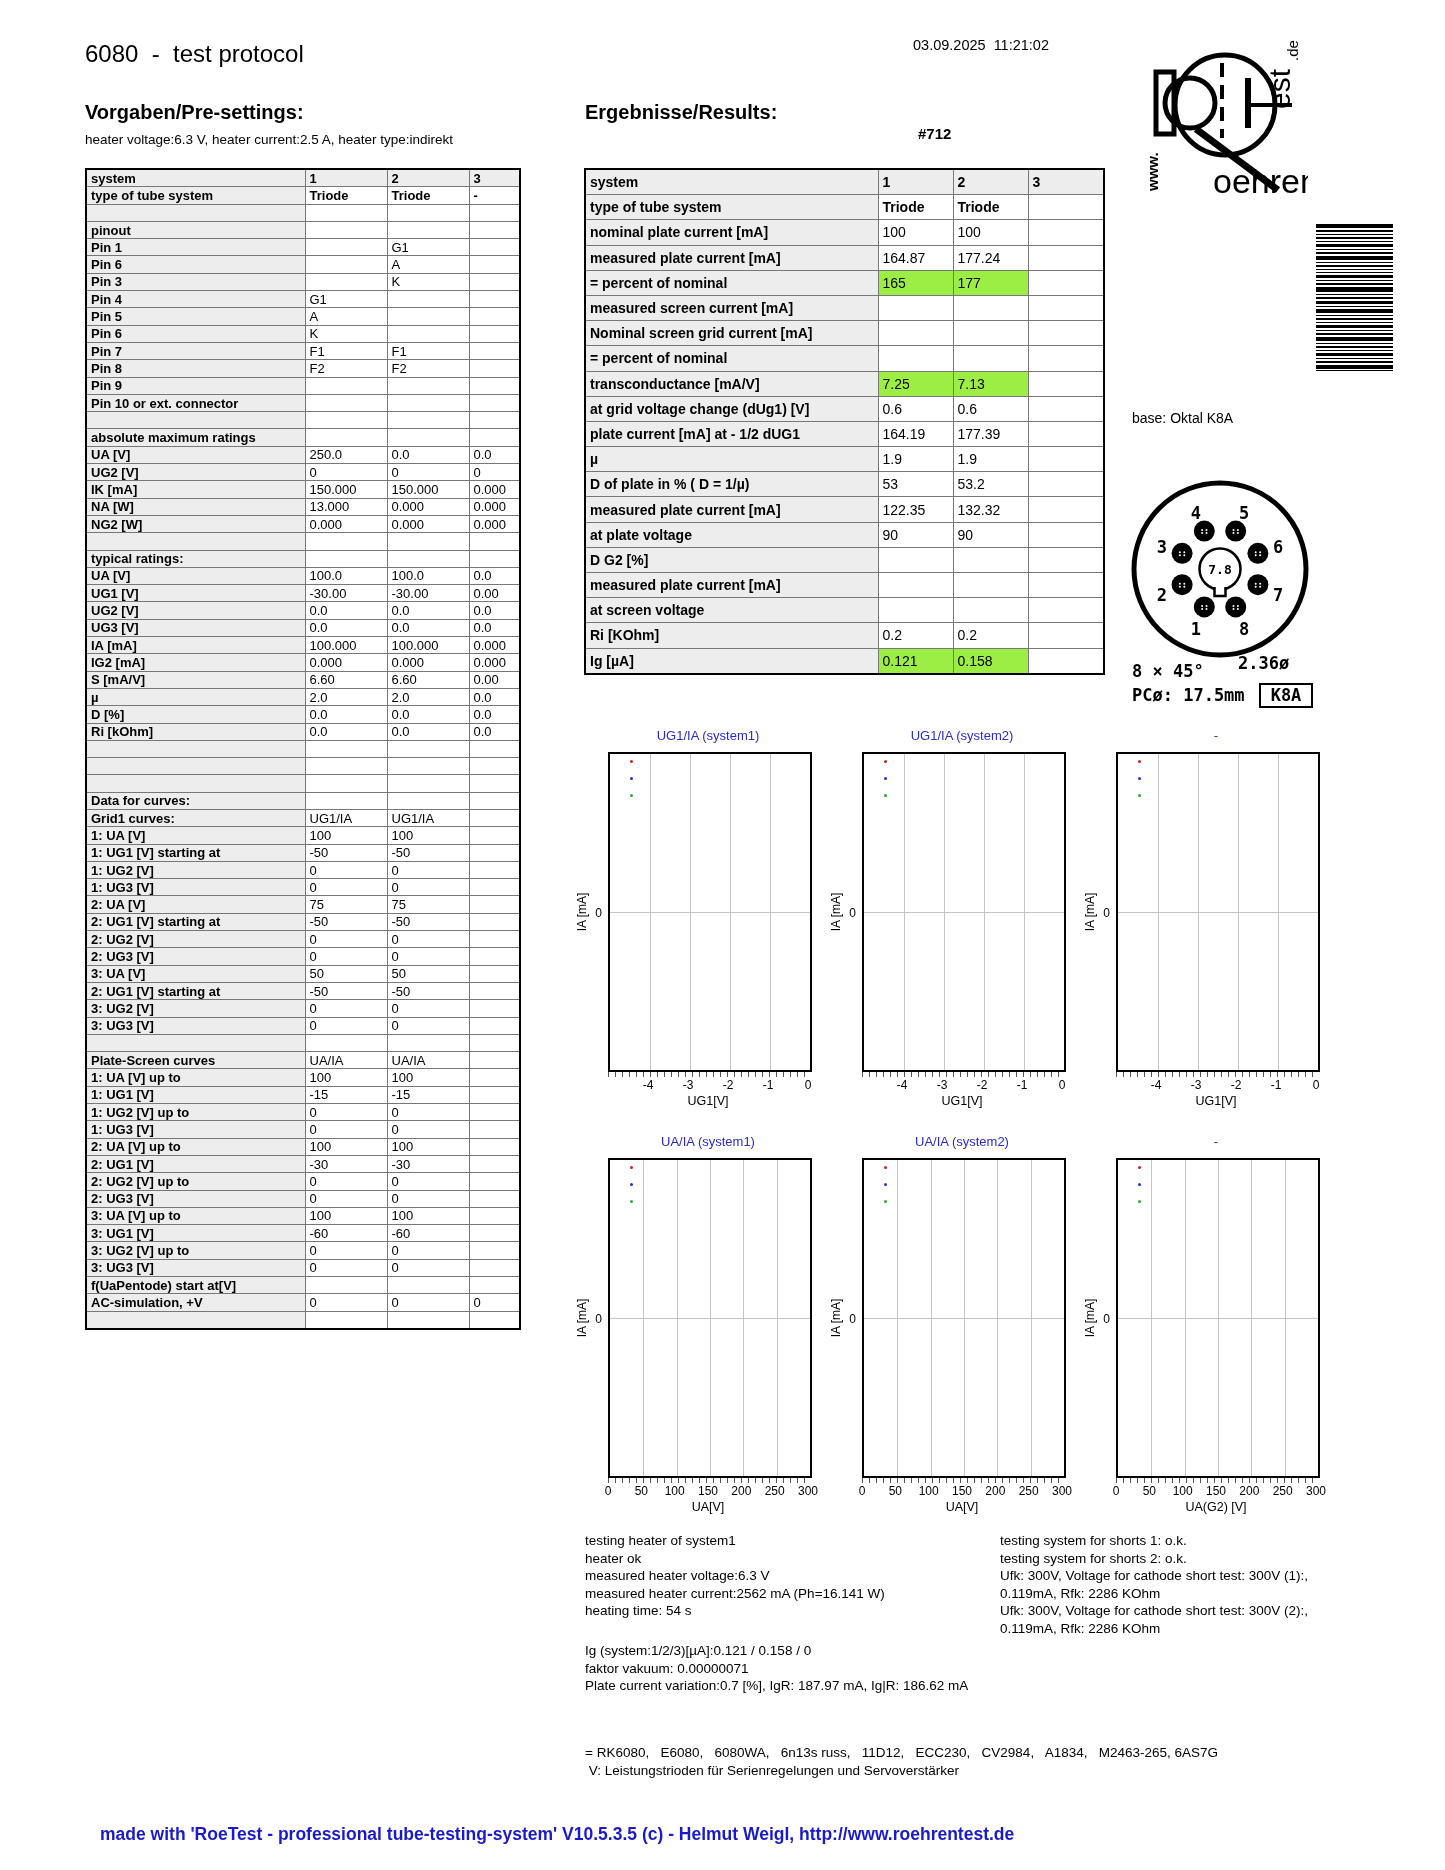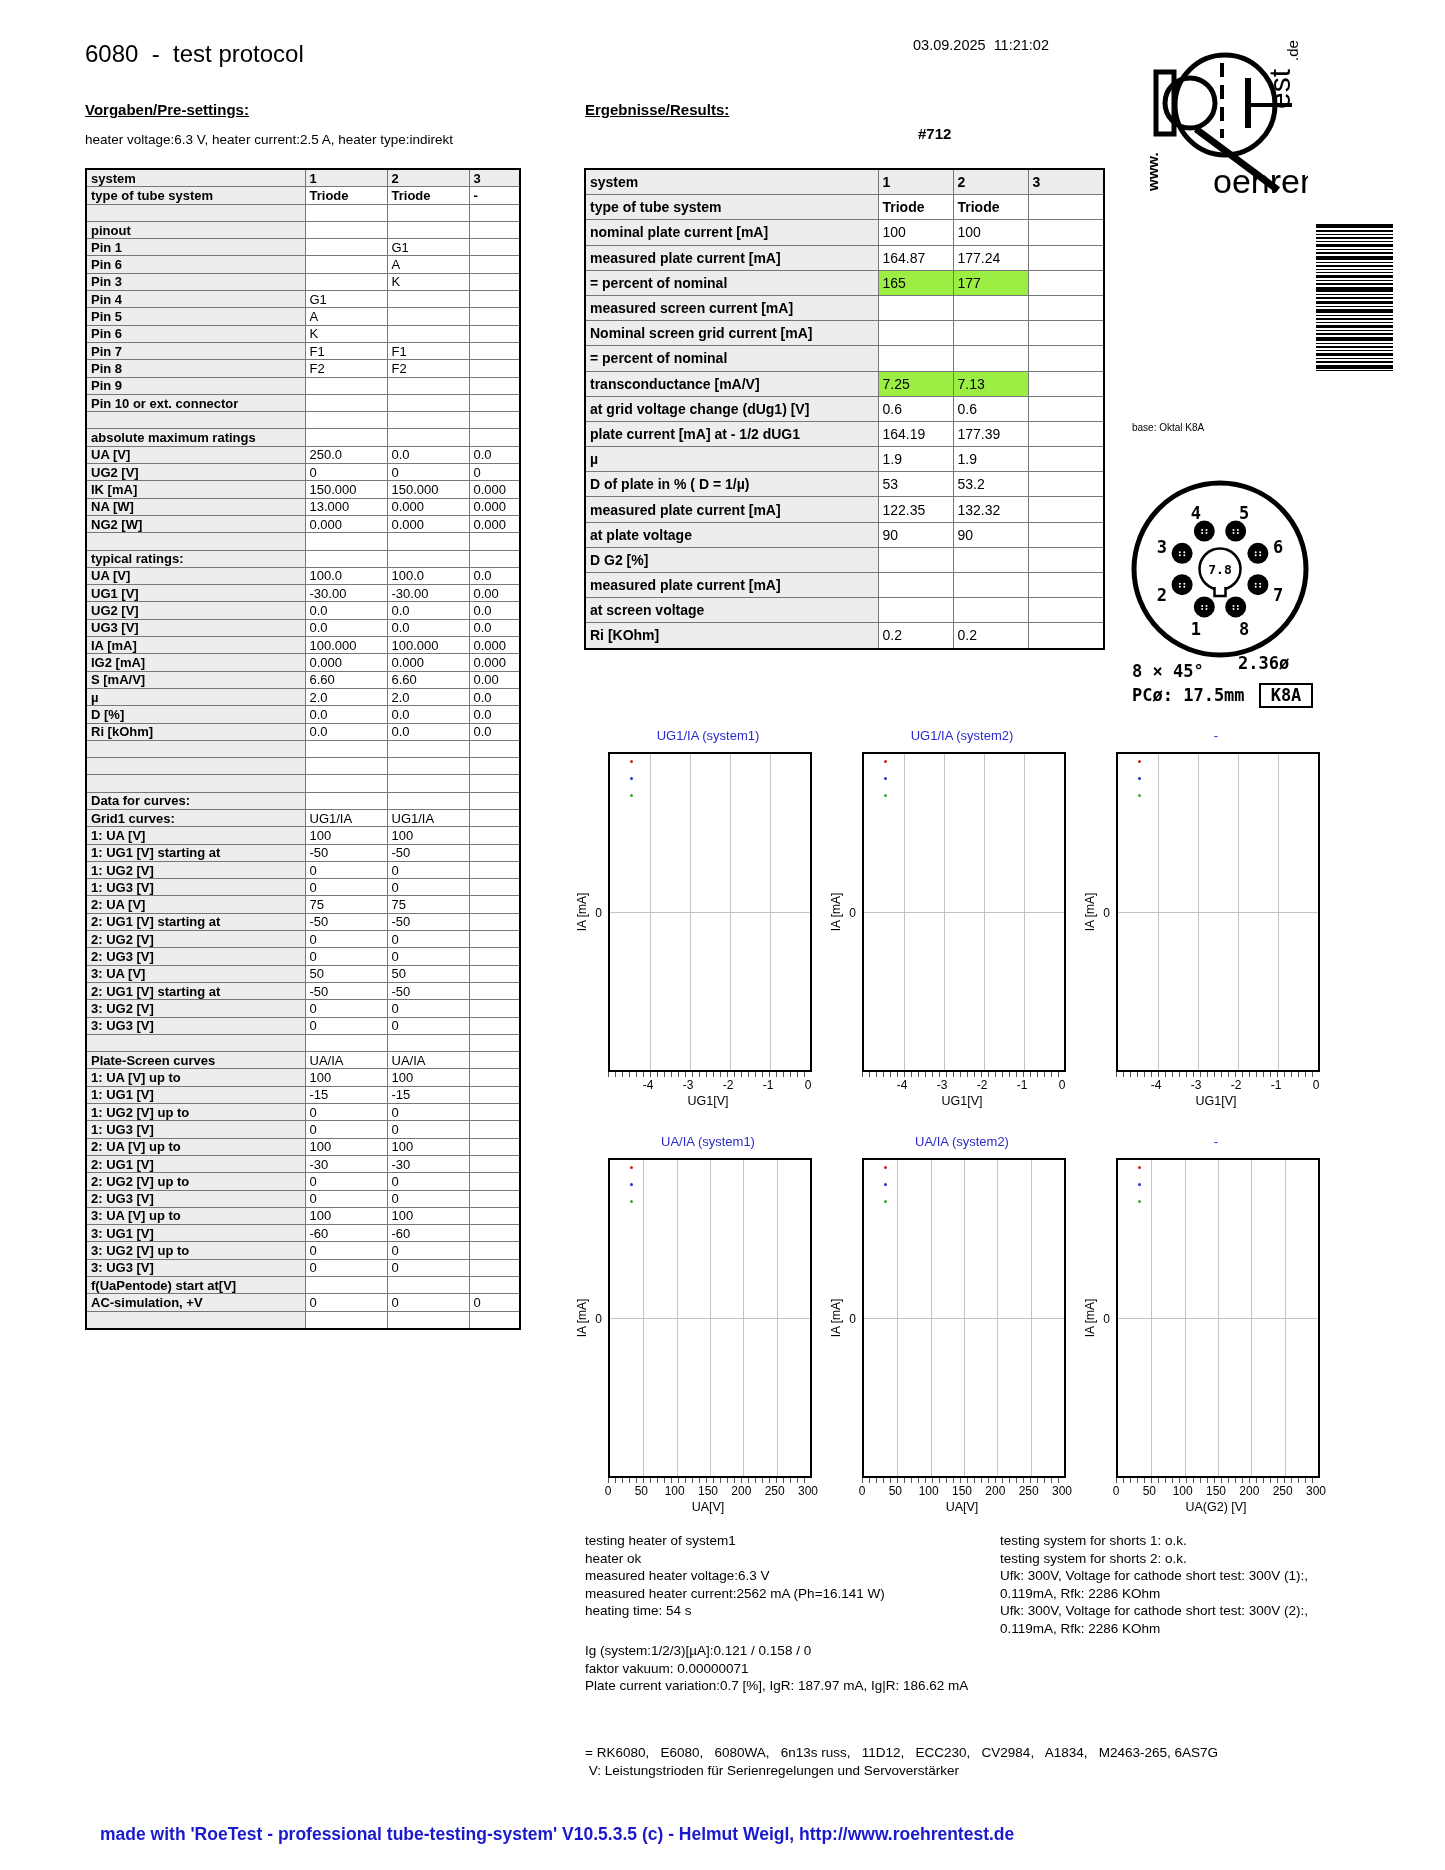--- a/index.html
+++ b/index.html
@@ -2,26 +2,26 @@
 <html><head>
 <meta charset="utf-8">
 <style>
   html,body{margin:0;padding:0}
   body{width:1445px;height:1870px;background:#fff;position:relative;
        font-family:"Liberation Sans",sans-serif;color:#000;overflow:hidden}
   .abs{position:absolute}
 
   .page-title{left:85px;top:40px;font-size:24px;font-weight:normal;white-space:pre-wrap}
   .datetime{left:913px;top:37px;font-size:14.5px;white-space:pre-wrap}
-  .sec-head{font-size:15px;font-weight:bold;text-decoration:underline}
+  .sec-head{font-size:20px;font-weight:bold;}
   .pre-head{left:85px;top:101px}
   .res-head{left:585px;top:101px}
   .pre-sub{left:85px;top:132px;font-size:13.5px}
   .serial{left:918px;top:125px;font-size:15px;font-weight:bold}
-  .base-label{left:1132px;top:422px;font-size:10px}
+  .base-label{left:1132px;top:410px;font-size:14px}
 
   table.tbl{border-collapse:collapse;position:absolute;table-layout:fixed;border:2px solid #000}
   .tbl td{border:1px solid #777;overflow:hidden;white-space:nowrap;padding:0 4px;background:#fff}
   .tbl td.lbl{background:#ededed;font-weight:bold}
   .tbl td.hdr{font-weight:bold;background:#ededed}
   .tbl td.bv{font-weight:bold}
   .tbl td.green{background:#9cee44}
   .pre-tbl{left:85px;top:168px;width:434px;font-size:13px}
   .pre-tbl td{height:16.3px}
   .res-tbl{left:584px;top:168px;width:519px;font-size:14px}
@@ -651,20 +651,26 @@
         <td class="val"></td>
         <td class="val"></td>
         <td class="val"></td>
       </tr>
       <tr>
         <td class="lbl">Ri [KOhm]</td>
         <td class="val">0.2</td>
         <td class="val">0.2</td>
         <td class="val"></td>
       </tr>
+      <tr>
+        <td class="lbl">Ig [µA]</td>
+        <td class="val green">0.121</td>
+        <td class="val green">0.158</td>
+        <td class="val"></td>
+      </tr>
     </tbody>
 </table>
 
 <div class="abs base-label">base: Oktal K8A</div>
 
 <svg class="abs socket-svg mono" width="205" height="252" viewBox="0 0 205 252">
   <defs>
     <g id="pinshape">
       <circle r="10.5" fill="#000"></circle>
       <circle cx="-2.2" cy="-1" r="1" fill="#fff"></circle>

